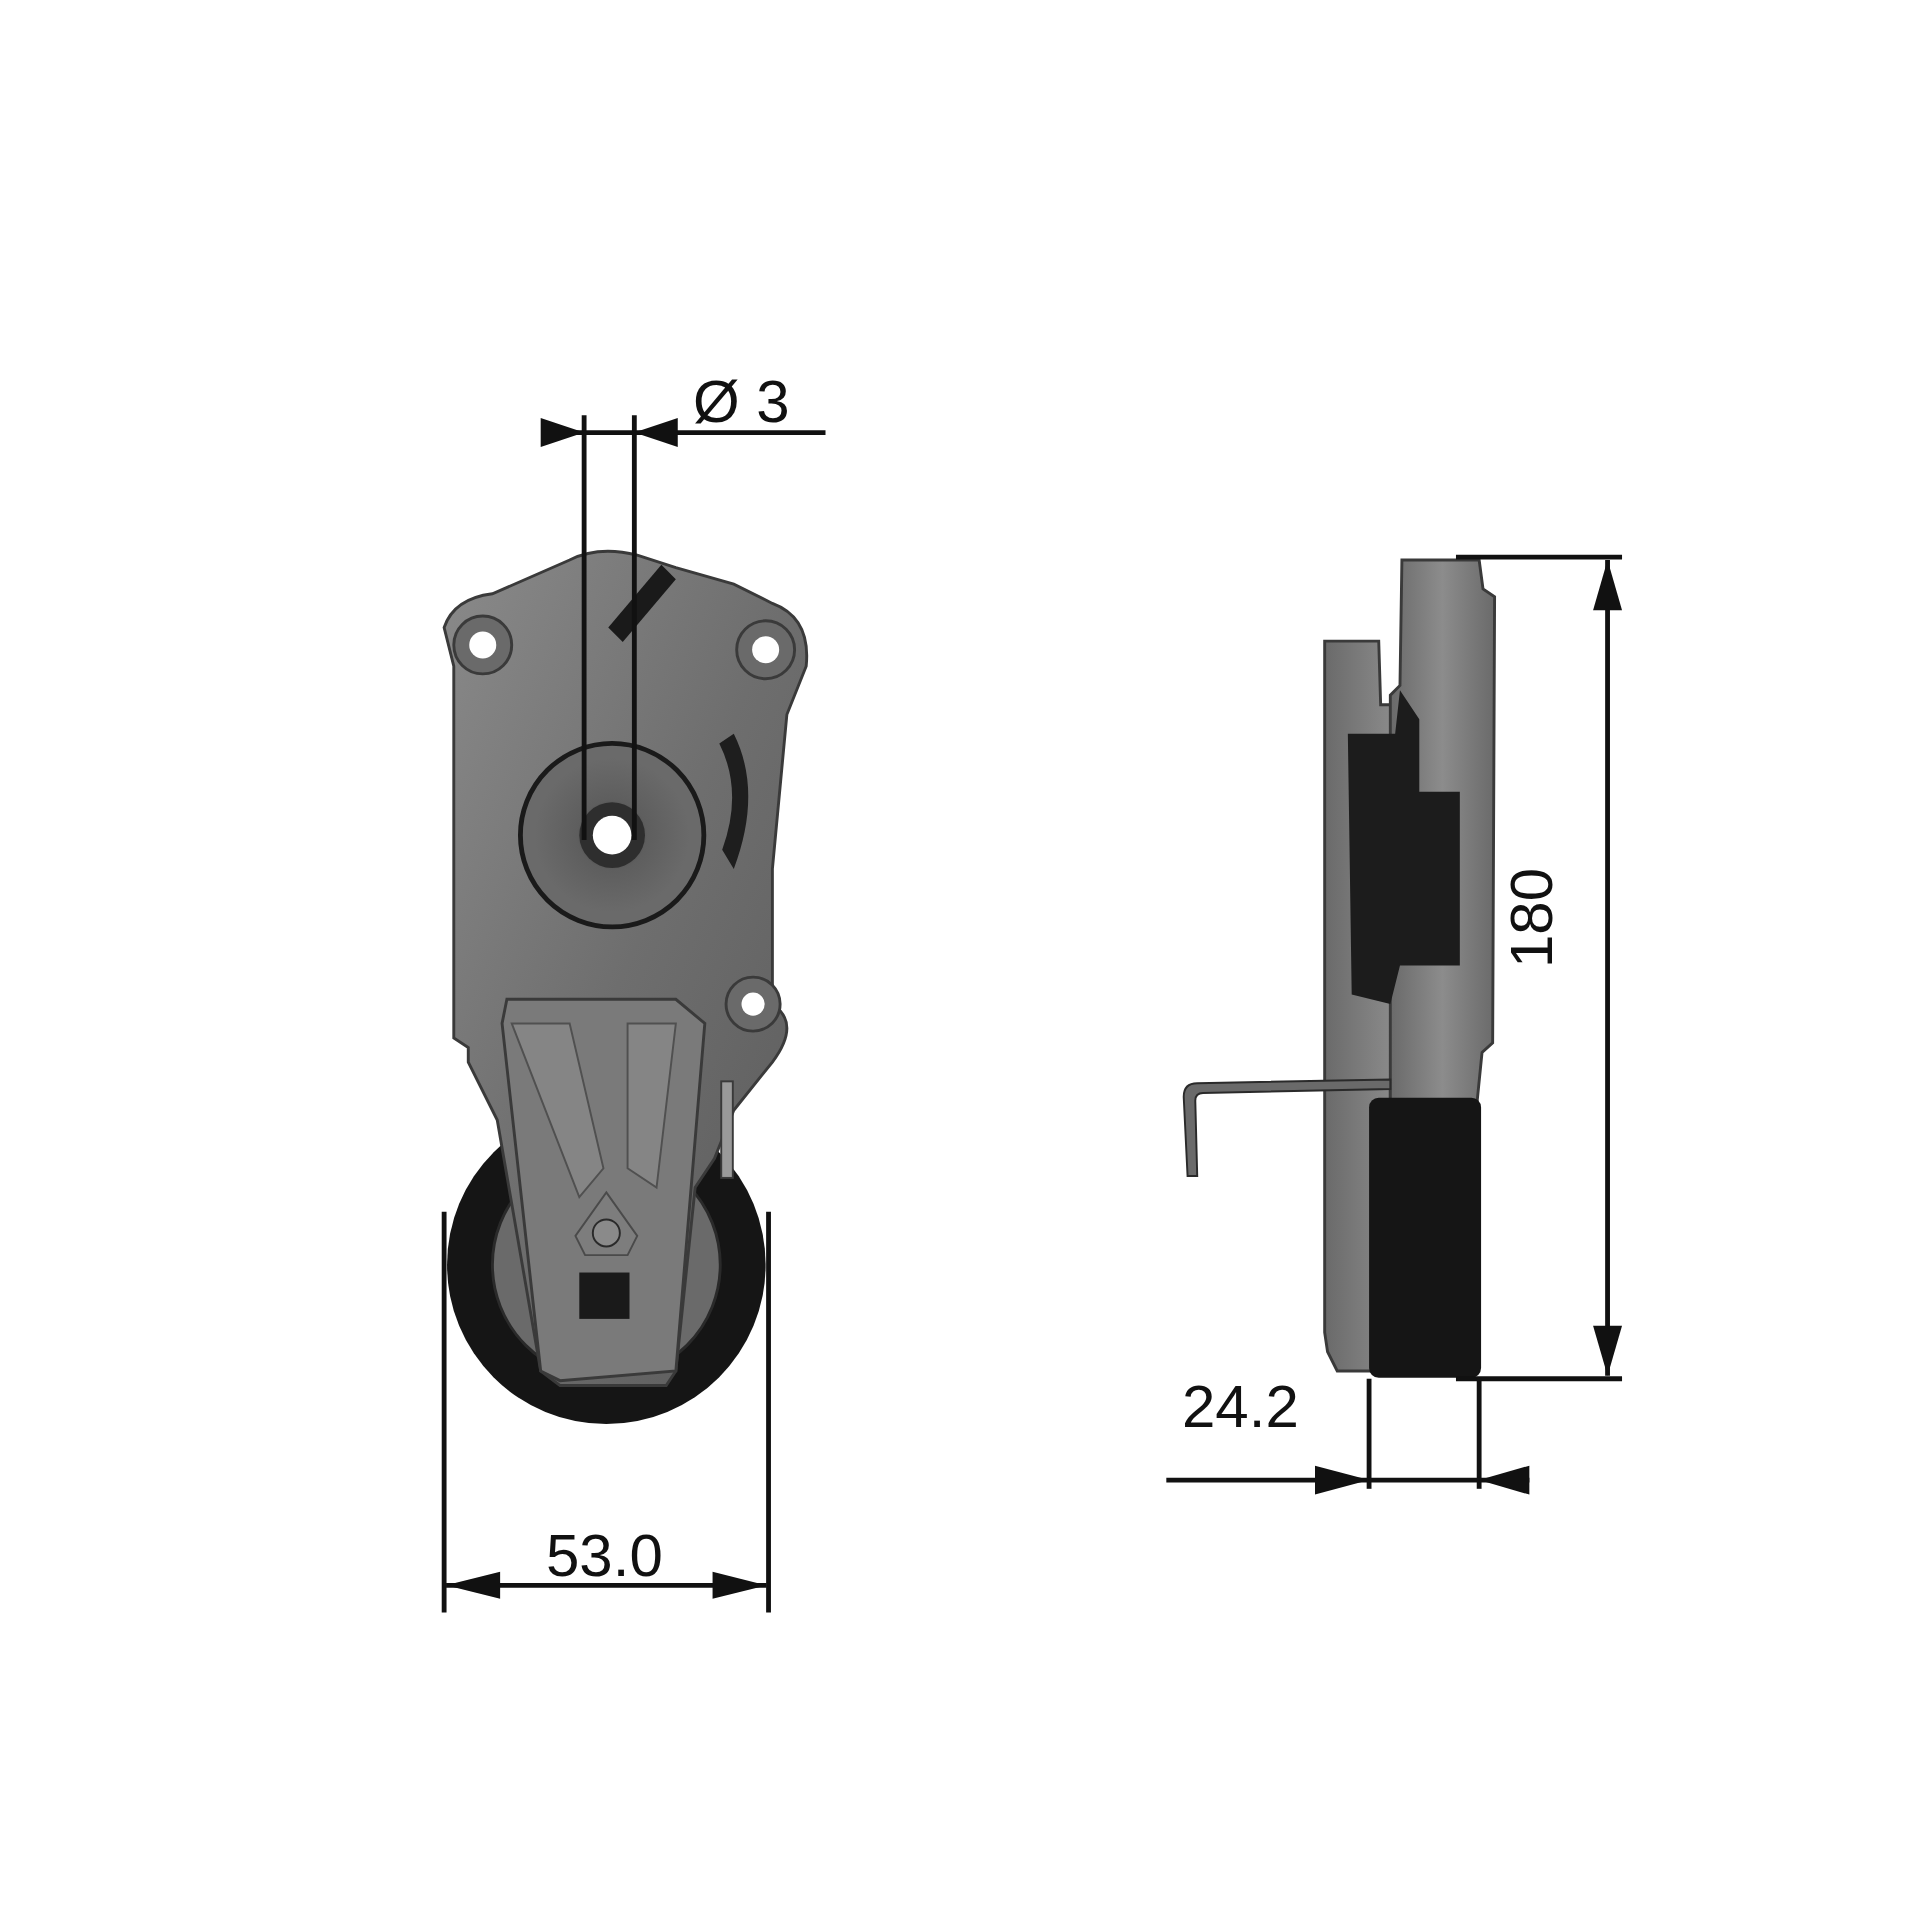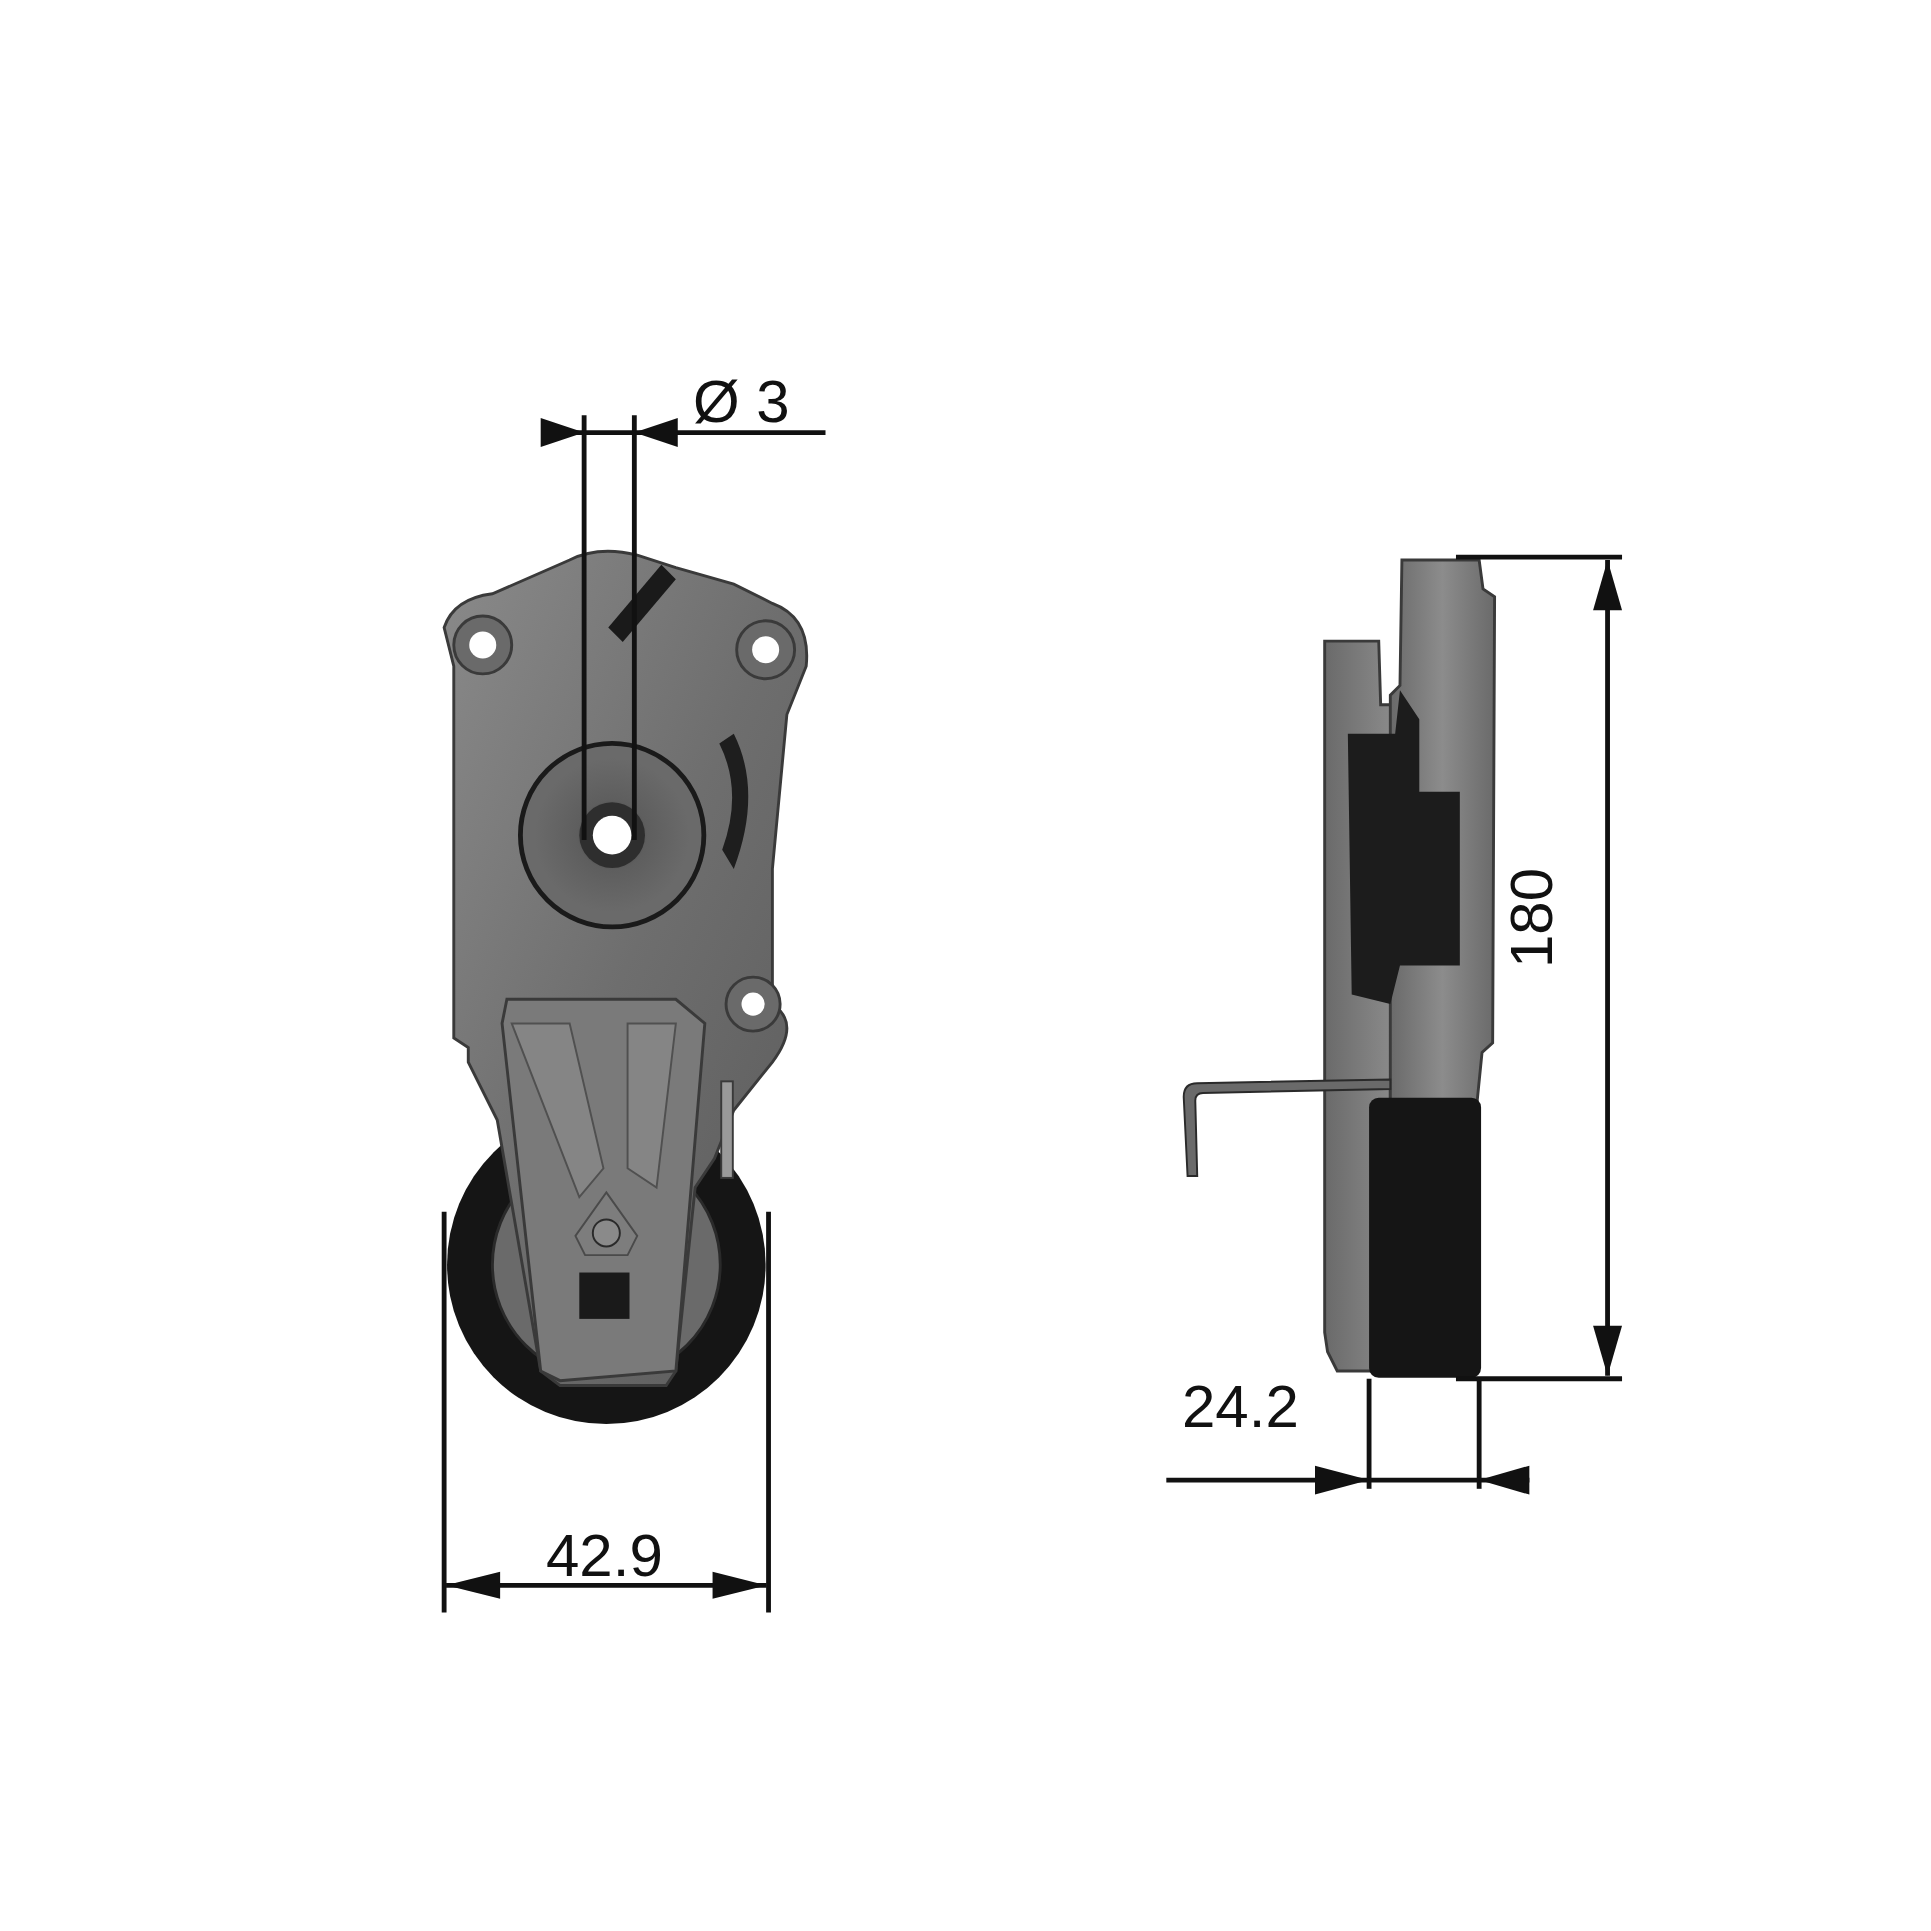--- a/index.html
+++ b/index.html
@@ -108,16 +108,16 @@
   <g stroke="#111111" fill="#111111">
     <line x1="1418" y1="1428" x2="1418" y2="1542" stroke-width="5"></line>
     <line x1="1532" y1="1428" x2="1532" y2="1542" stroke-width="5"></line>
     <line x1="1208" y1="1533" x2="1584" y2="1533" stroke-width="5"></line>
     <polygon points="1418,1533 1362,1518 1362,1548" stroke="none"></polygon>
     <polygon points="1532,1533 1584,1518 1584,1548" stroke="none"></polygon>
   </g>
 </svg>
 
 <div class="dimtext" id="dim-bore">Ø 3</div>
-<div class="dimtext" id="dim-width">42.9</div>
+<div class="dimtext" id="dim-width">53.0</div>
 <div class="dimtext" id="dim-depth">24.2</div>
 <div class="dimtext" id="dim-height">180</div>
 
 
 </body></html>

